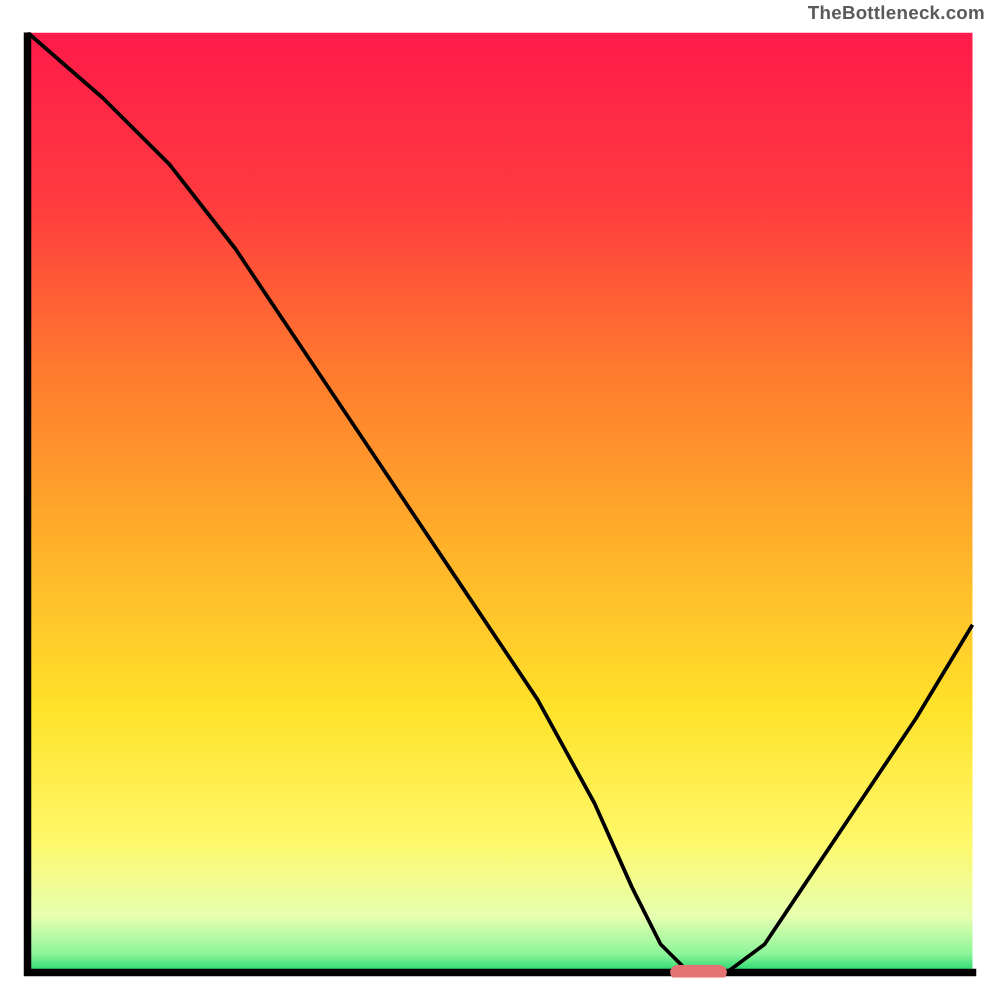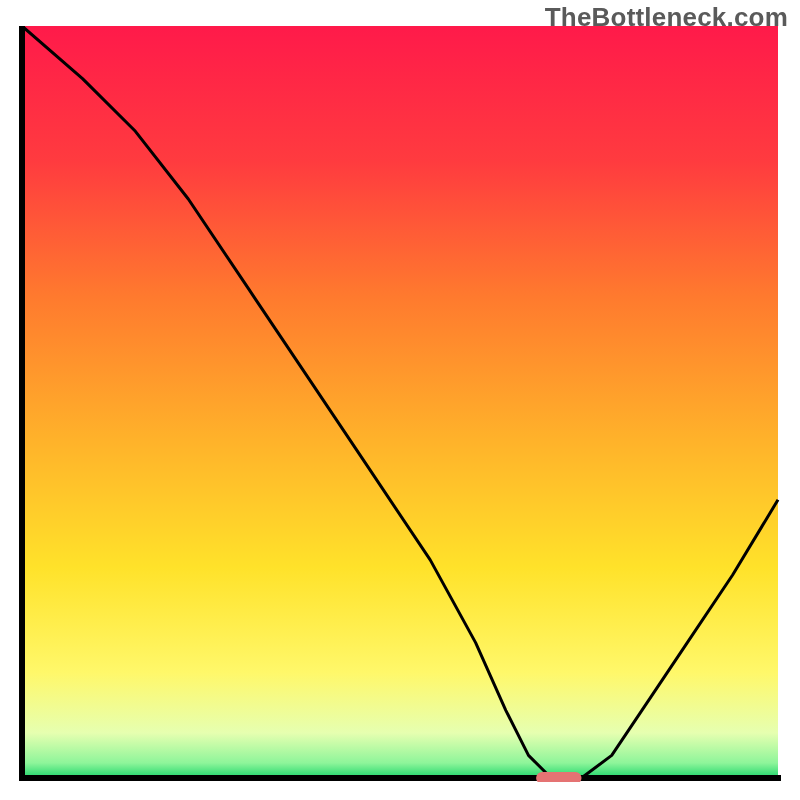--- a/index.html
+++ b/index.html
@@ -13,21 +13,21 @@
   }
   .container {
     position: relative;
     width: 800px;
     height: 800px;
   }
   .watermark {
     position: absolute;
     top: 2px;
     right: 12px;
-    font-size: 26px;
+    font-size: 15px;
     font-weight: 600;
     color: #5a5a5a;
     letter-spacing: 0.2px;
   }
   .plot-frame {
     position: absolute;
     left: 18px;
     top: 26px;
     width: 764px;
     height: 756px;

